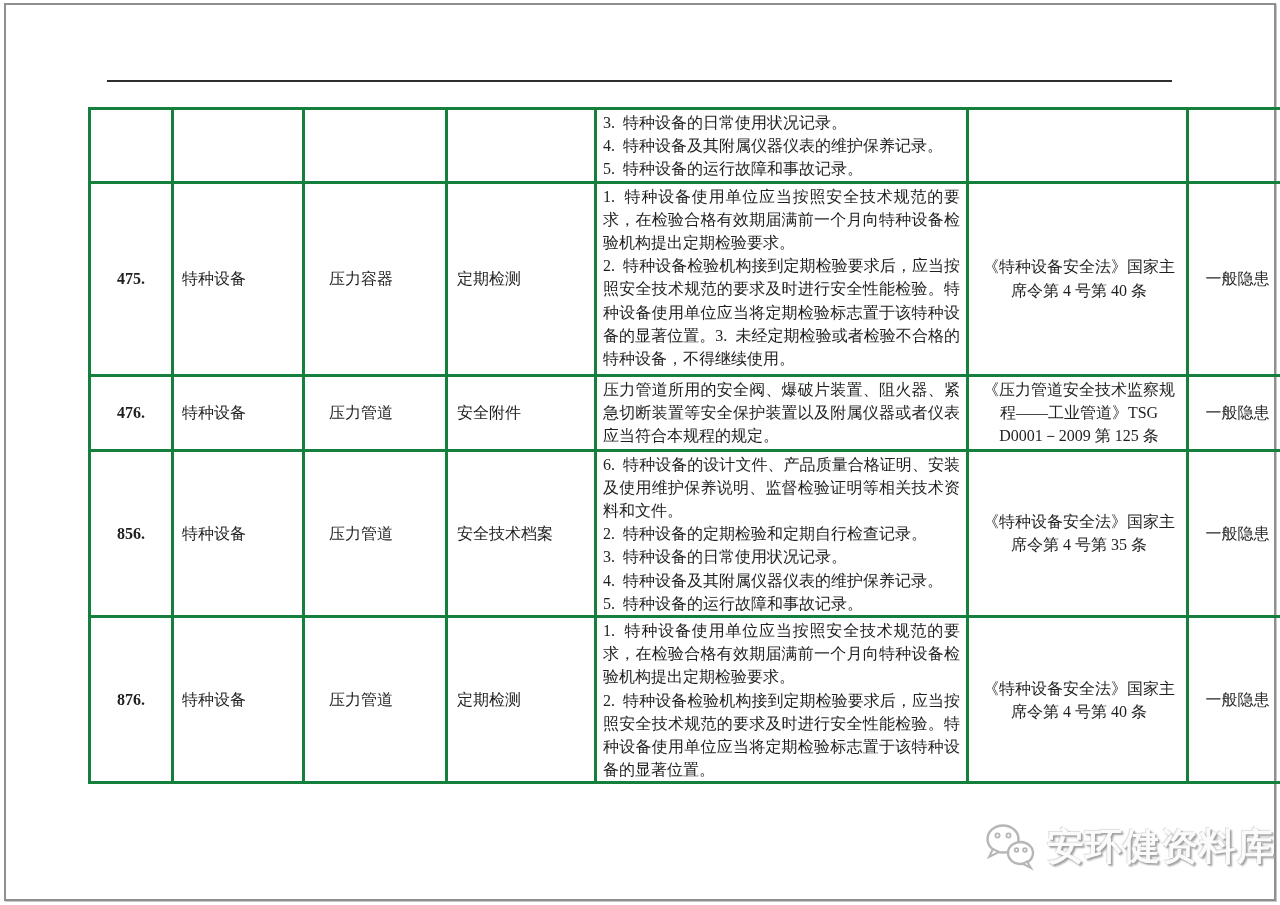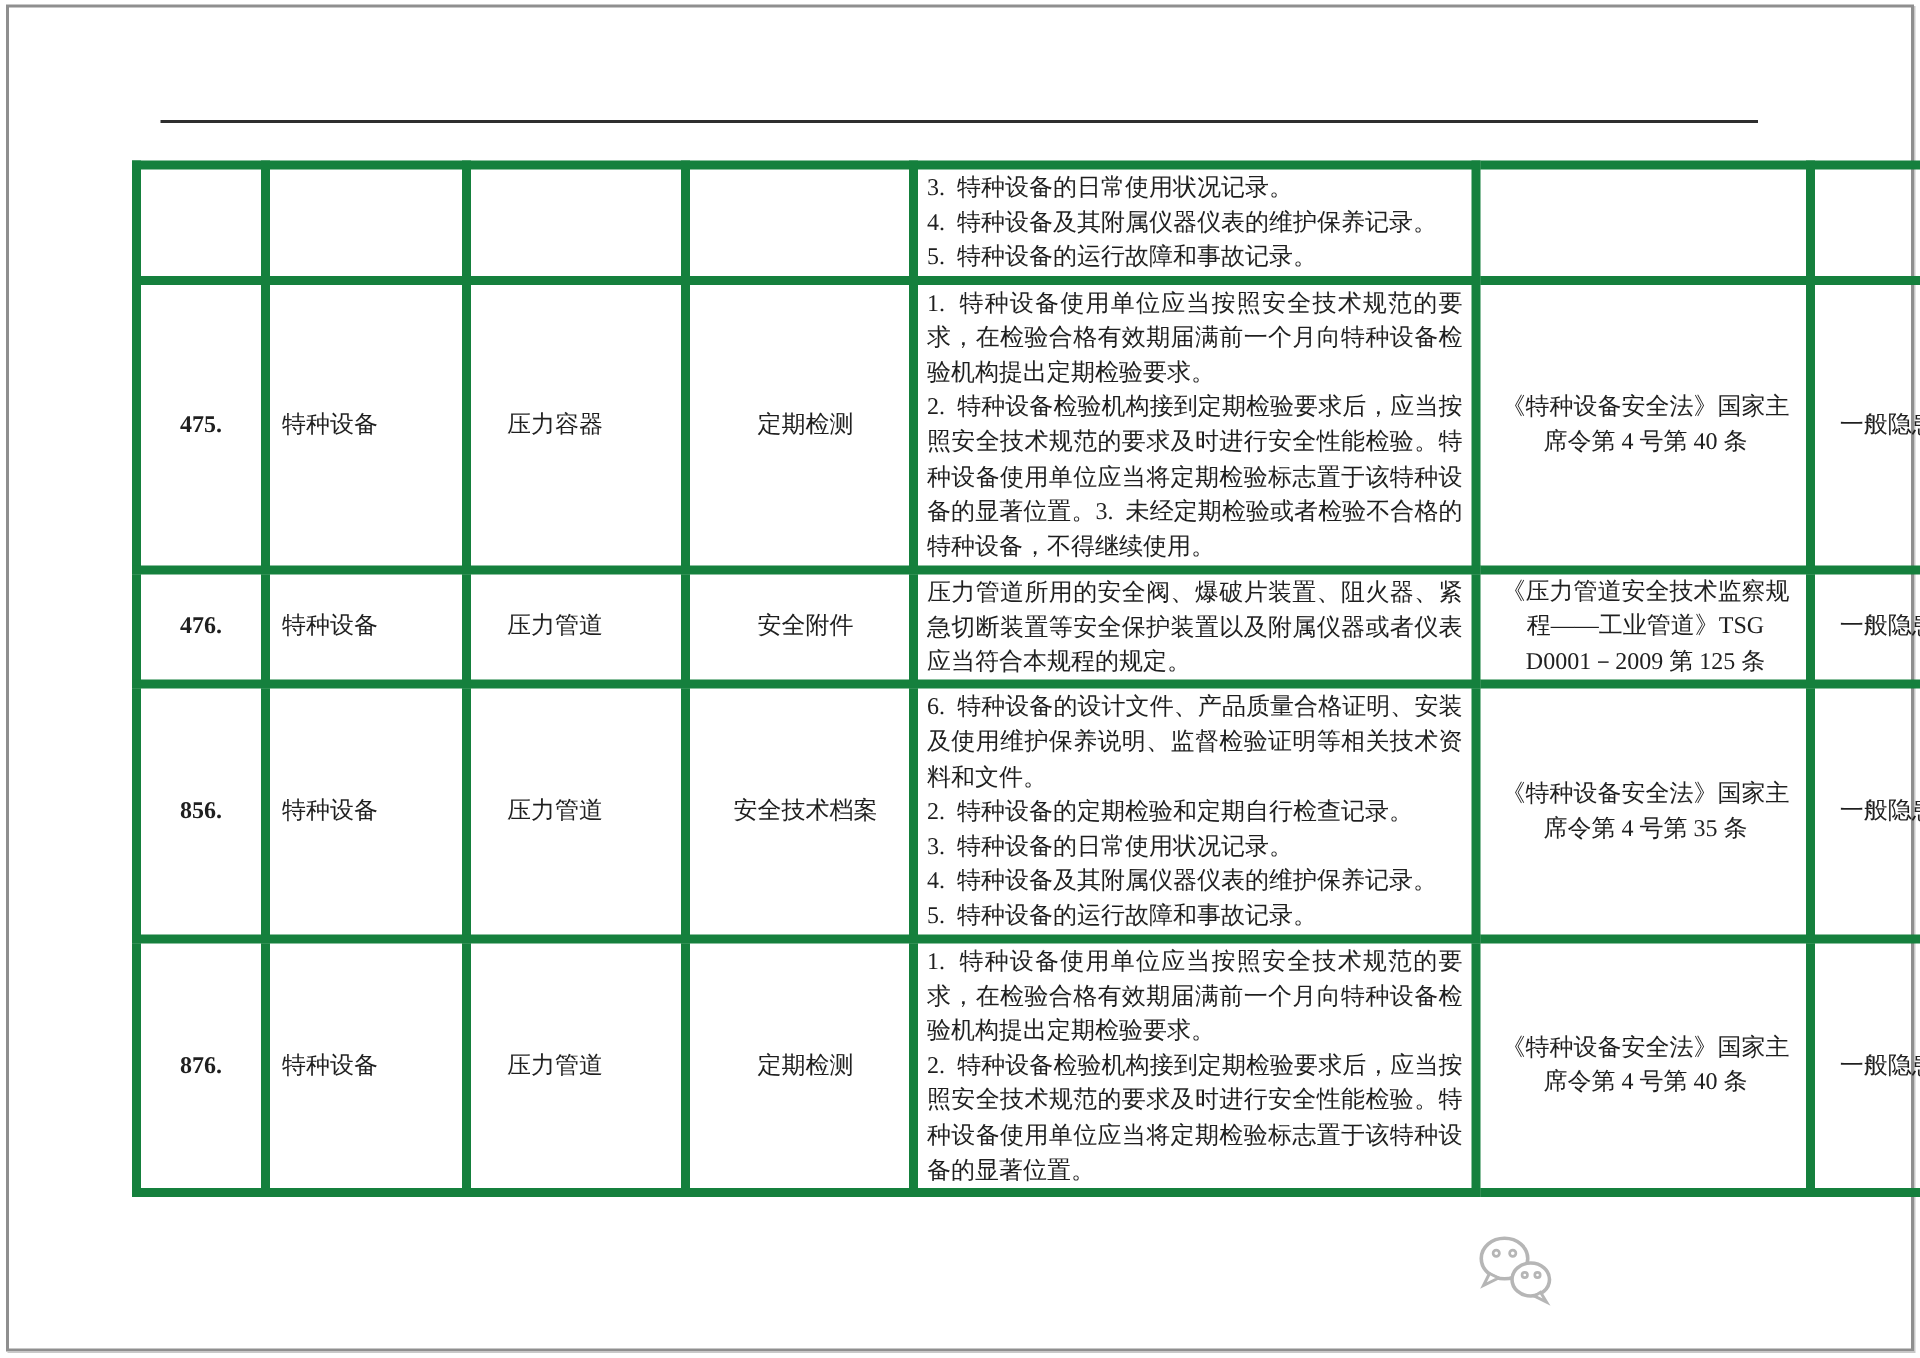--- a/index.html
+++ b/index.html
@@ -16,28 +16,28 @@
   }
   .top-rule {
     position:absolute; left:107px; top:80px; width:1065px; height:2px;
     background:#2e2e2e;
   }
   table.main {
     position:absolute; left:88px; top:107px; width:1104px;
     border-collapse:collapse; table-layout:fixed;
   }
   table.main td {
-    border:6px solid #15803d;
+    border:3px solid #15803d;
     font-size:16px; line-height:23.2px;
     overflow:hidden;
   }
   td.c-no   { width:78px;  text-align:center; vertical-align:middle;font-weight:bold; }
   td.c-type { width:119px; text-align:left; padding-left:8px; vertical-align:middle; }
   td.c-cat  { width:115px; text-align:left; padding-left:24px; vertical-align:middle; }
-  td.c-elem { width:136px; text-align:center; padding-left:9px; vertical-align:middle; }
+  td.c-elem { width:136px; text-align:left; padding-left:9px; vertical-align:middle; }
   td.c-desc { width:357px; vertical-align:top; padding:1px 6px 0 6px; }
   td.c-basis{ width:204px; text-align:center; padding:0 5px 0 8px; vertical-align:middle; }
   td.c-haz  { width:95px;  text-align:center; vertical-align:middle; }
   td.c-desc p { margin:0; text-align:justify; white-space:pre-wrap; }
   .watermark {
     position:absolute; left:982px; top:822px;
     display:flex; align-items:center; gap:7px;
   }
   .wm-text {
     font-size:37px; font-weight:bold; letter-spacing:1px;
@@ -136,13 +136,14 @@
         <path d="M45 39.5 L49 46 L41 42 Z" stroke-width="2"></path>
       </g>
       <g fill="none" stroke="#b6b6b6" stroke-width="1.8">
         <circle cx="15.5" cy="13.5" r="2.1"></circle>
         <circle cx="26.5" cy="13.5" r="2.1"></circle>
         <circle cx="34.5" cy="28" r="1.8"></circle>
         <circle cx="43" cy="28" r="1.8"></circle>
       </g>
     </svg>
   </span>
+  <span class="wm-text">安环健资料库</span>
 </div>
 
 </body></html>

